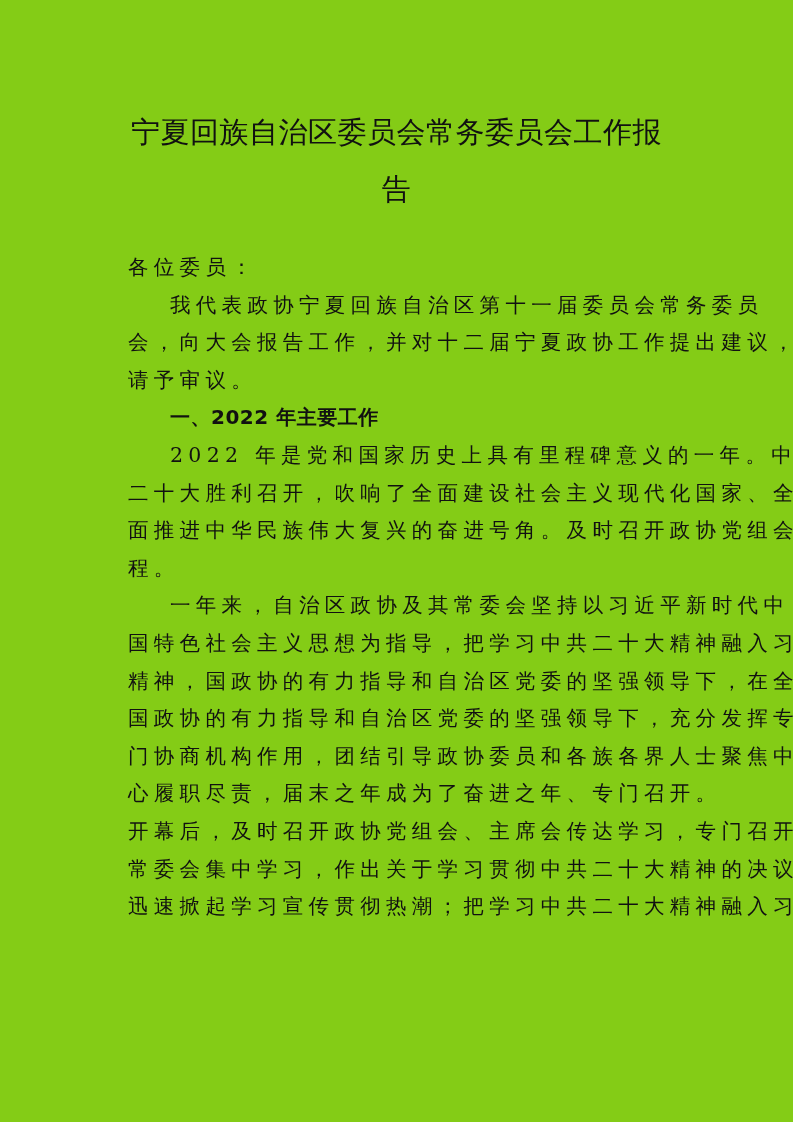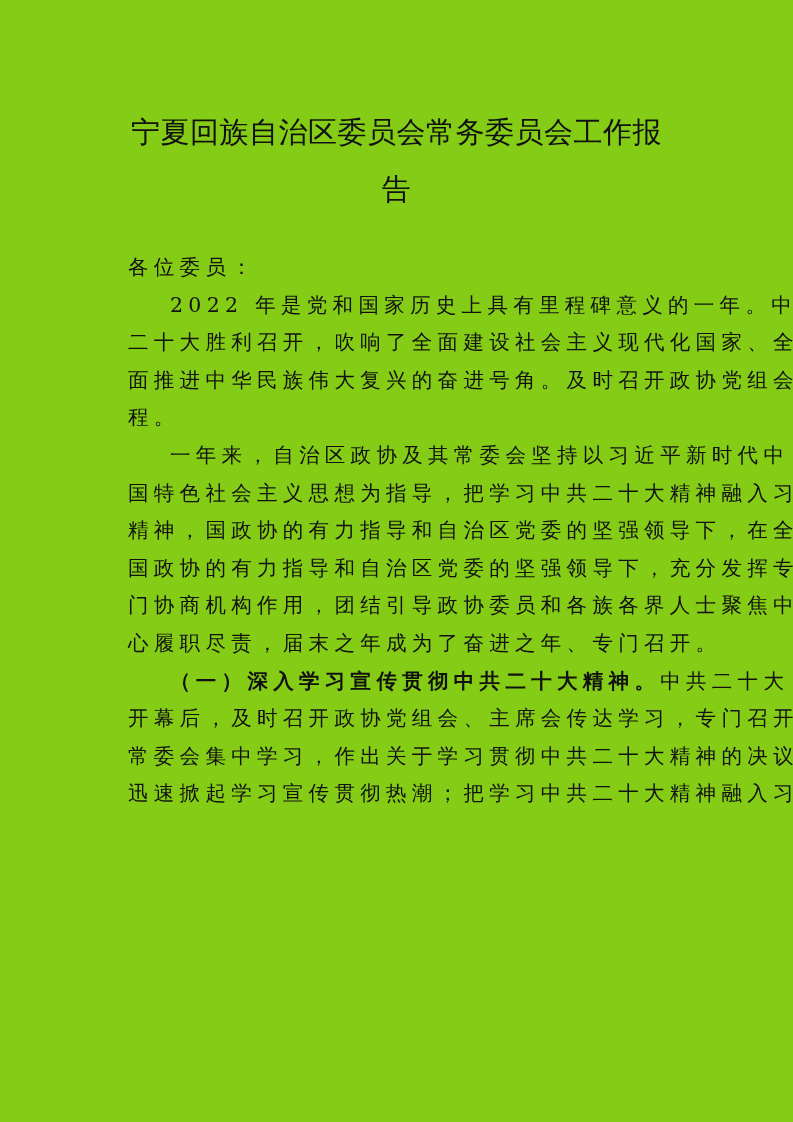--- a/index.html
+++ b/index.html
@@ -70,41 +70,44 @@
 <div class="page">
 
   <h1 class="title">
     <div>宁夏回族自治区委员会常务委员会工作报</div>
     <div>告</div>
   </h1>
 
   <div class="body">
     <div class="line salutation">各位委员：</div>
 
+    <div>
+      <div class="line indent">我代表政协宁夏回族自治区第十一届委员会常务委员</div>
+      <div class="line">会，向大会报告工作，并对十二届宁夏政协工作提出建议，</div>
+      <div class="line">请予审议。</div>
+    </div>
 
+    <div class="line indent heading">一、2022 年主要工作</div>
 
     <div>
       <div class="line indent">2022 年是党和国家历史上具有里程碑意义的一年。中共</div>
       <div class="line">二十大胜利召开，吹响了全面建设社会主义现代化国家、全</div>
       <div class="line">面推进中华民族伟大复兴的奋进号角。及时召开政协党组会</div>
       <div class="line">程。</div>
     </div>
 
     <div>
       <div class="line indent">一年来，自治区政协及其常委会坚持以习近平新时代中</div>
       <div class="line">国特色社会主义思想为指导，把学习中共二十大精神融入习</div>
       <div class="line">精神，国政协的有力指导和自治区党委的坚强领导下，在全</div>
       <div class="line">国政协的有力指导和自治区党委的坚强领导下，充分发挥专</div>
       <div class="line">门协商机构作用，团结引导政协委员和各族各界人士聚焦中</div>
       <div class="line">心履职尽责，届末之年成为了奋进之年、专门召开。</div>
     </div>
 
     <div>
-      <div class="line indent">
-        <span class="bold-lead">（一）深入学习宣传贯彻中共二十大精神。</span><span>中共二十大</span>
-      </div>
       <div class="line">开幕后，及时召开政协党组会、主席会传达学习，专门召开</div>
       <div class="line">常委会集中学习，作出关于学习贯彻中共二十大精神的决议，</div>
       <div class="line">迅速掀起学习宣传贯彻热潮；把学习中共二十大精神融入习</div>
     </div>
   </div>
 
 </div>
 
 </body></html>

